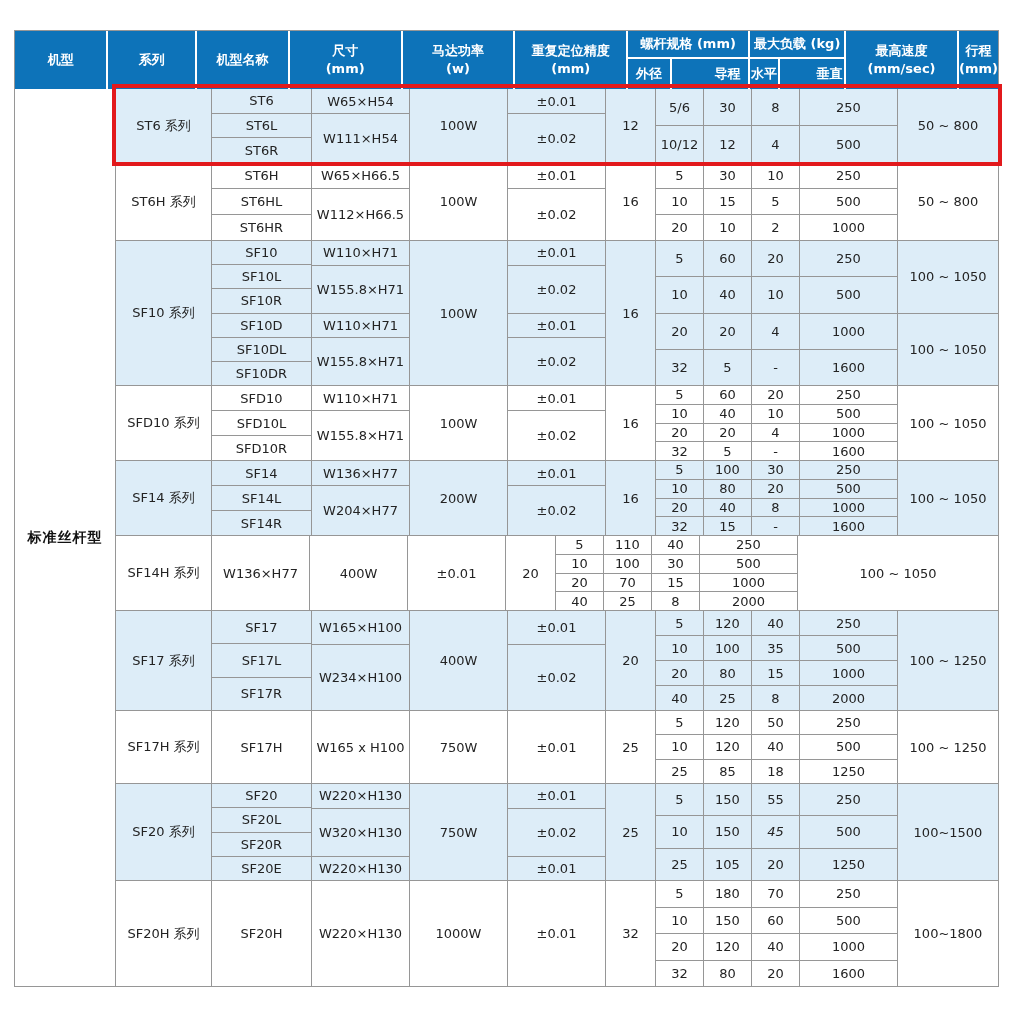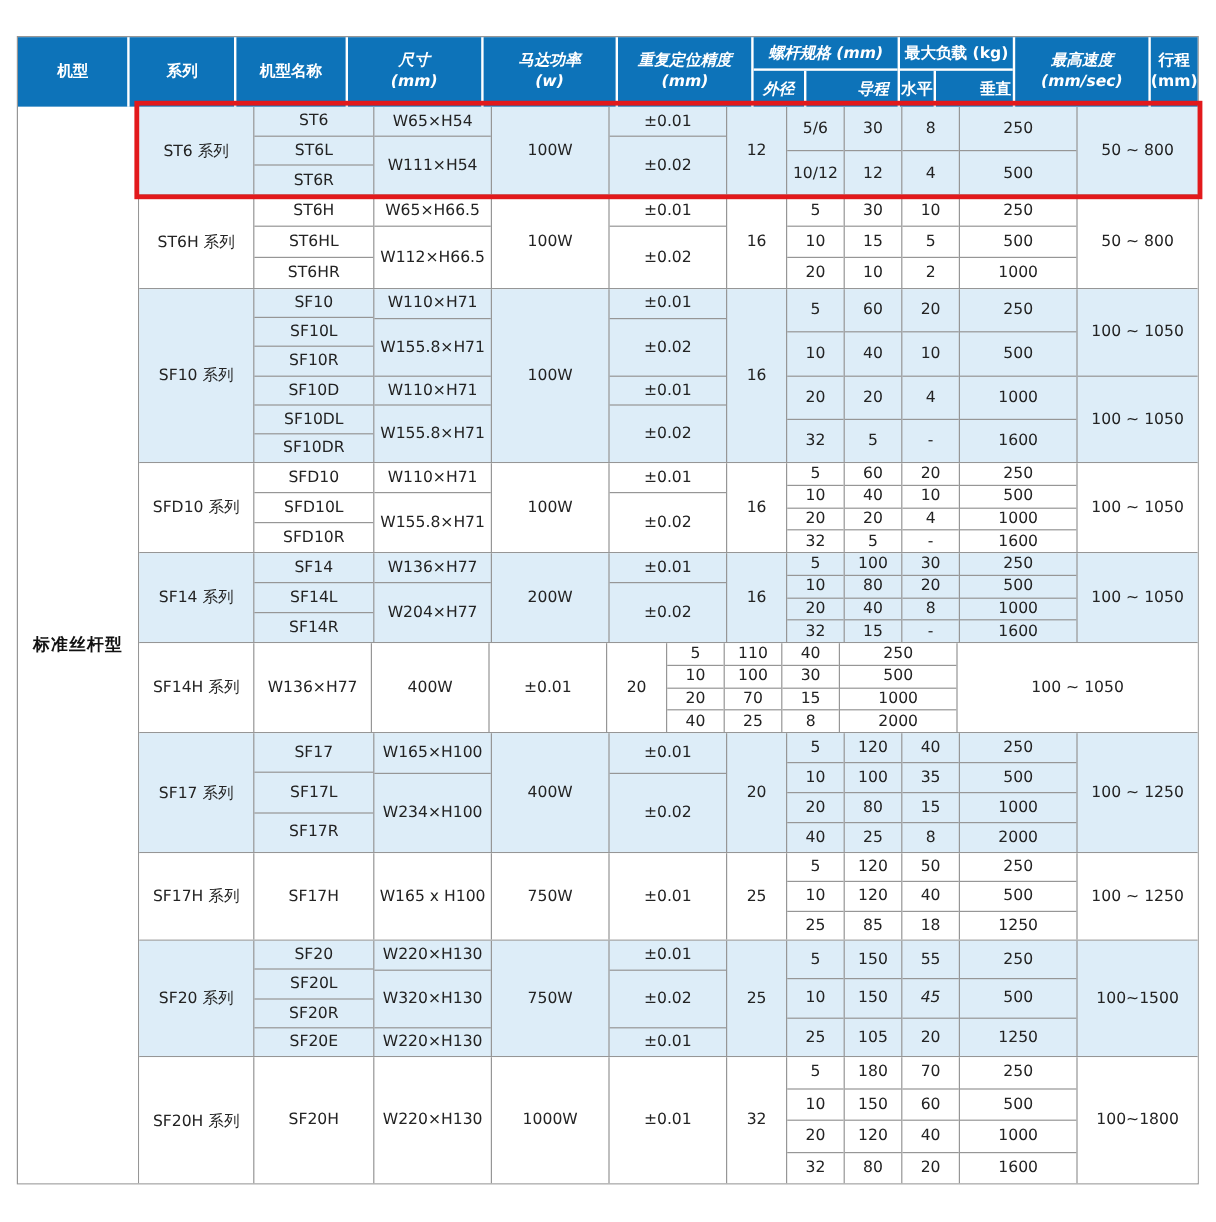--- a/index.html
+++ b/index.html
@@ -36,21 +36,21 @@
   .c-dims   { width: 98px; }
   .c-power  { width: 98px; }
   .c-prec   { width: 98px; }
   .c-dia    { width: 50px; }
   .c-lead   { width: 48px; }
   .c-load   { width: 48px; }
   .c-speed  { width: 98px; }
   .c-stroke { flex: 1; }
 
   .w101 { width: 101px; } .w96 { width: 96px; } .w100 { width: 100px; }
-  .w98 { width: 122px; font-style: italic; } .w50 { width: 50px; } .w48 { width: 48px; } .wlast { flex: 1; }
+  .w98 { width: 122px; } .w50 { width: 50px; } .w48 { width: 48px; } .wlast { flex: 1; }
 
   
   .highlight { position: absolute; left: 97px; top: 53px; width: 890px; height: 82px; border: 4px solid #e2191c; pointer-events: none; z-index: 5; }
 </style>
 </head>
 <body>
 
 <div class="tbl">
 
   <div class="header">

